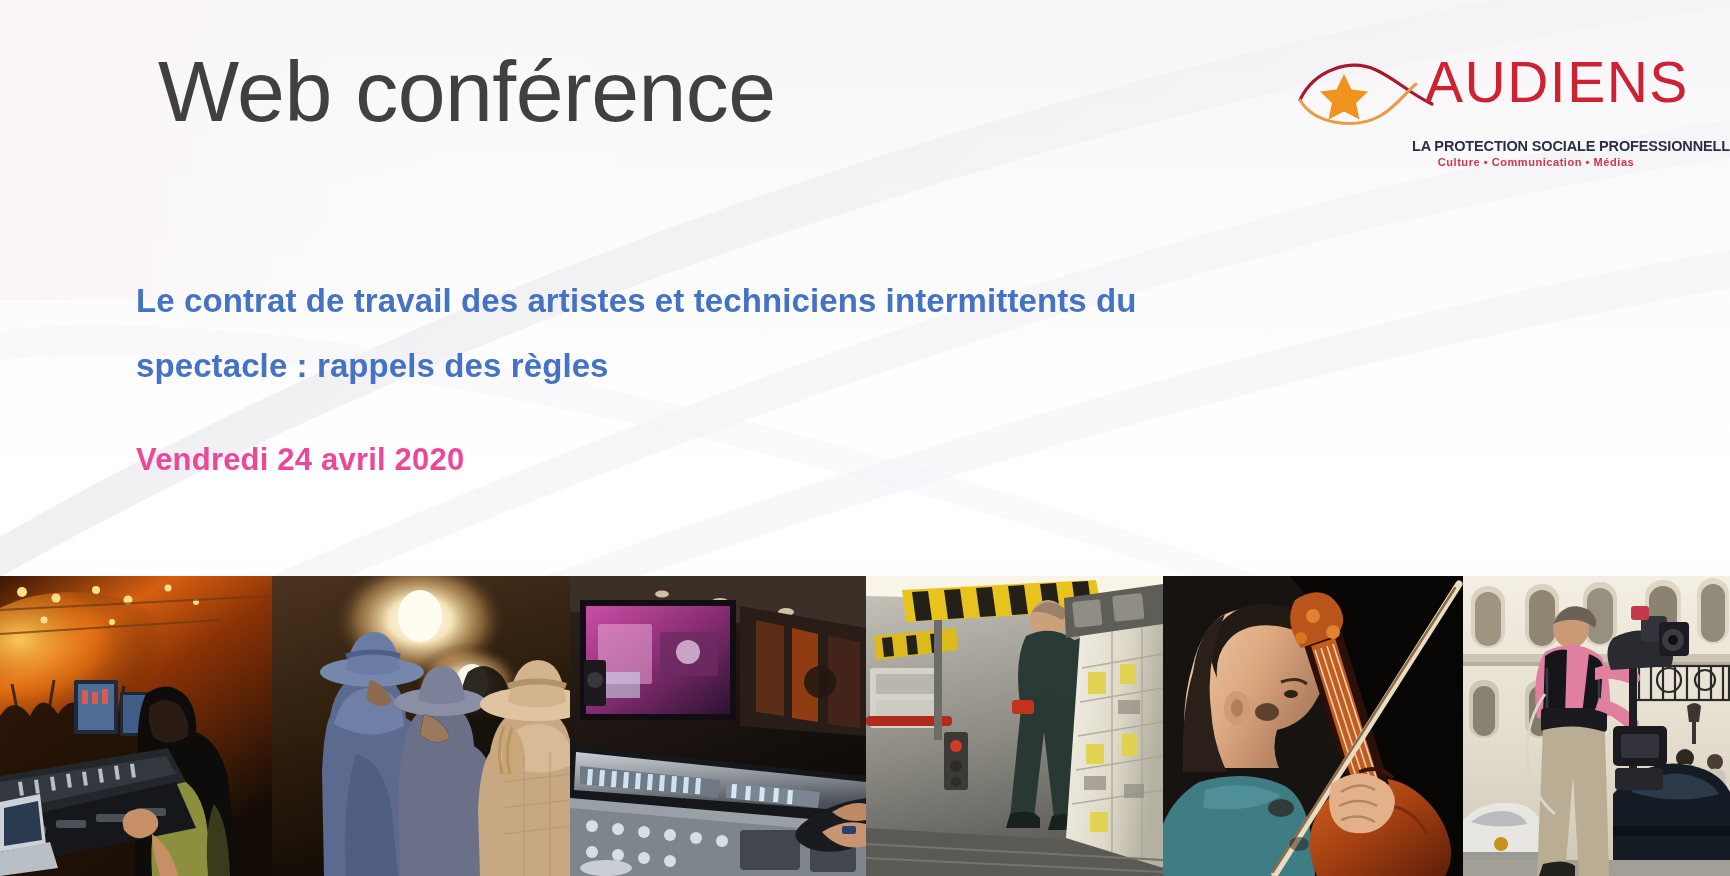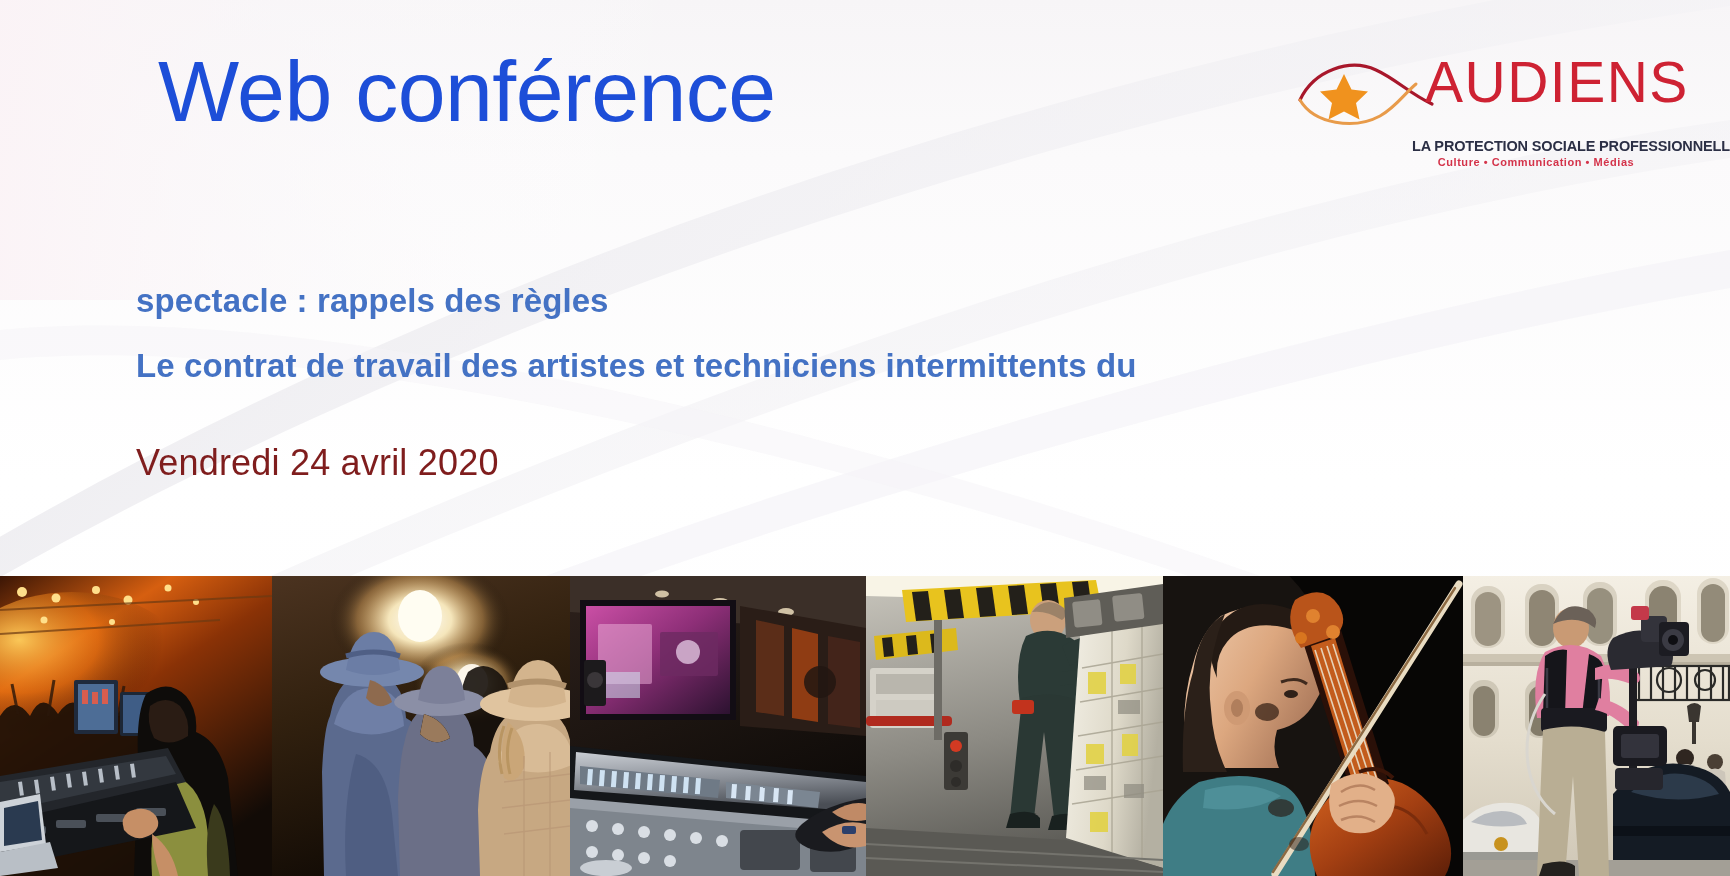--- a/index.html
+++ b/index.html
@@ -33,21 +33,21 @@
   
   .title-main {
     position: absolute;
     left: 158px;
     top: 48px;
     z-index: 5;
     font-size: 86px;
     line-height: 1.0;
     font-weight: 400;
     letter-spacing: -0.5px;
-    color: #1d4ed8;
+    color: #404040;
     white-space: nowrap;
   }
 
   
   .logo-block {
     position: absolute;
     left: 1292px;
     top: 46px;
     z-index: 6;
     width: 368px;
@@ -111,23 +111,23 @@
   .subject-line {
     font-size: 33px;
     font-weight: 700;
     color: #4472C4;
     line-height: 1.98;
     letter-spacing: 0.1px;
     white-space: nowrap;
   }
   .event-date {
     margin-top: 42px;
-    font-size: 36px;
-    font-weight: 400;
-    color: #7f1d1d;
+    font-size: 31px;
+    font-weight: 700;
+    color: #ec4899;
     letter-spacing: 0.2px;
     line-height: 1.2;
     white-space: nowrap;
   }
 
   
   .photo-strip {
     position: absolute;
     left: 0;
     top: 576px;
@@ -205,22 +205,22 @@
       </svg>
       <div class="logo-wordmark">AUDIENS</div>
     </div>
     <div class="logo-tagline">
       <div class="tagline-top">LA PROTECTION SOCIALE PROFESSIONNELLE</div>
       <div class="tagline-bottom">Culture • Communication • Médias</div>
     </div>
   </div>
 
   <div class="body-block">
+    <div class="subject-line">Le contrat de travail des artistes et techniciens intermittents du</div>
     <div class="subject-line">spectacle : rappels des règles</div>
-    <div class="subject-line">Le contrat de travail des artistes et techniciens intermittents du</div>
     <div class="event-date">Vendredi 24 avril 2020</div>
   </div>
 
   <div class="photo-strip">
 
     <div class="photo p1">
       <svg viewBox="0 0 272 300" preserveAspectRatio="xMidYMid slice">
         <defs>
           <linearGradient id="g1bg" x1="0" y1="0" x2="0.6" y2="1">
             <stop offset="0%" stop-color="#3a1505"></stop>

